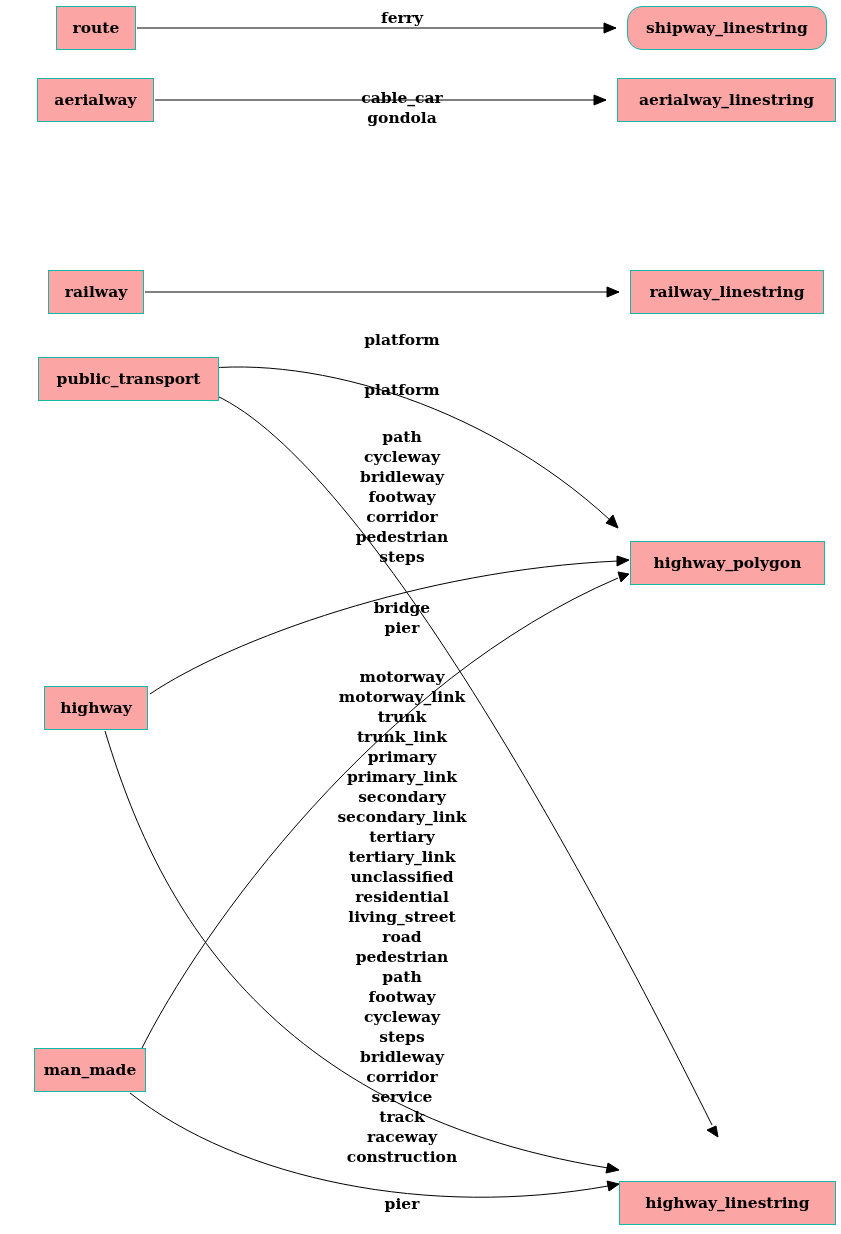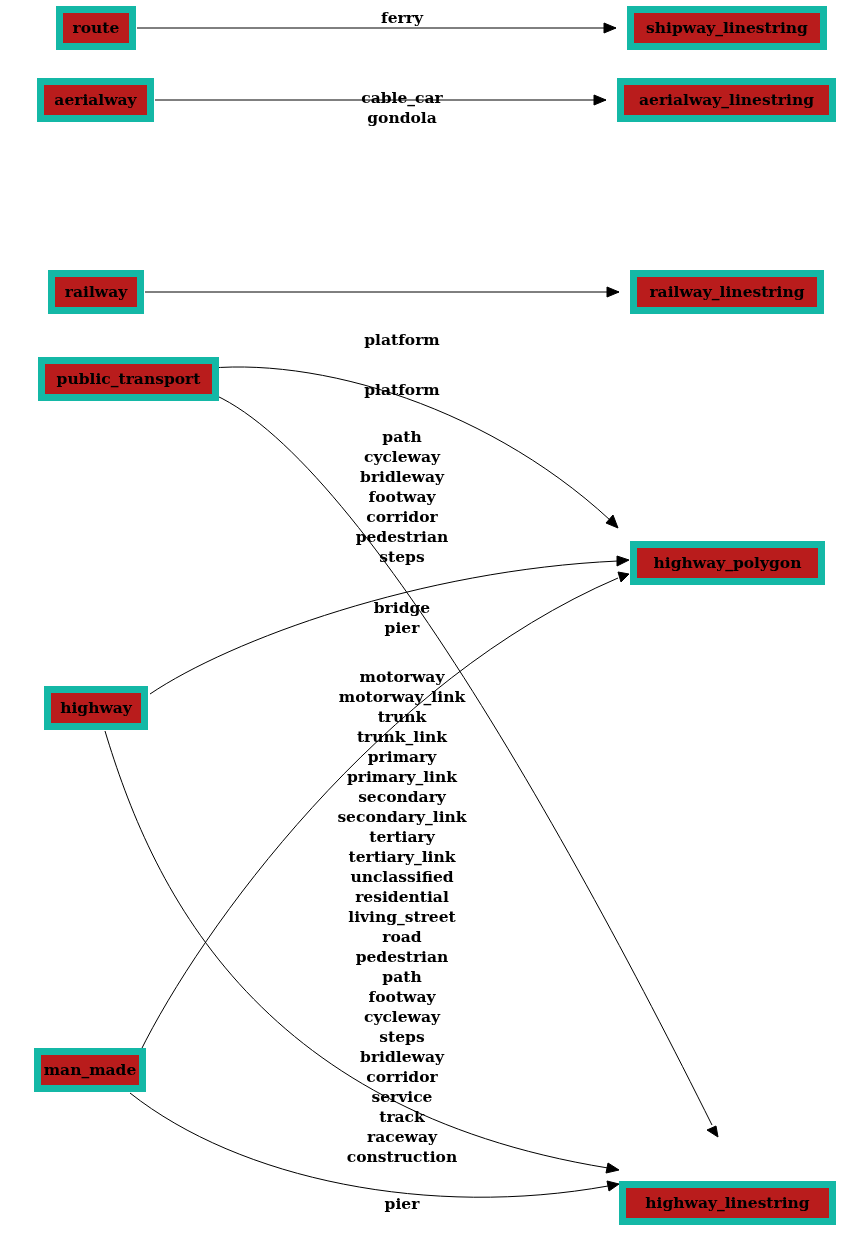--- a/index.html
+++ b/index.html
@@ -20,22 +20,22 @@
     position: absolute;
     left: 0;
     top: 0;
     width: 841px;
     height: 1234px;
     pointer-events: none;
   }
   .node {
     position: absolute;
     box-sizing: border-box;
-    border: 7px solid #14b8a6;
-    background: #b91c1c;
+    border: 1px solid #14b8a6;
+    background: #fca5a5;
     color: #000000;
     font-size: 15.5px;
     line-height: 1;
     display: flex;
     align-items: center;
     justify-content: center;
     white-space: nowrap;
   }
   .edge-label {
     position: absolute;
@@ -105,21 +105,21 @@
 cycleway
 steps
 bridleway
 corridor
 service
 track
 raceway
 construction</div>
     <div class="edge-label" style="left: 402px; top: 1194px;">pier</div>
     <div class="node" style="left: 56px; top: 6px; width: 80px; height: 44px;">route</div>
-    <div class="node" style="left: 627px; top: 6px; width: 200px; height: 44px;">shipway_linestring</div>
+    <div class="node" style="left: 627px; top: 6px; width: 200px; height: 44px; border-radius: 15px;">shipway_linestring</div>
     <div class="node" style="left: 37px; top: 78px; width: 117px; height: 44px;">aerialway</div>
     <div class="node" style="left: 617px; top: 78px; width: 219px; height: 44px;">aerialway_linestring</div>
     <div class="node" style="left: 48px; top: 270px; width: 96px; height: 44px;">railway</div>
     <div class="node" style="left: 630px; top: 270px; width: 194px; height: 44px;">railway_linestring</div>
     <div class="node" style="left: 5px; top: 357px; width: 181px; height: 44px; margin-left: 33px;">public_transport</div>
     <div class="node" style="left: 44px; top: 686px; width: 104px; height: 44px;">highway</div>
     <div class="node" style="left: 630px; top: 541px; width: 195px; height: 44px;">highway_polygon</div>
     <div class="node" style="left: 34px; top: 1048px; width: 112px; height: 44px;">man_made</div>
     <div class="node" style="left: 619px; top: 1140px; width: 217px; height: 44px; margin-top: 41px;">highway_linestring</div>
   </div>

